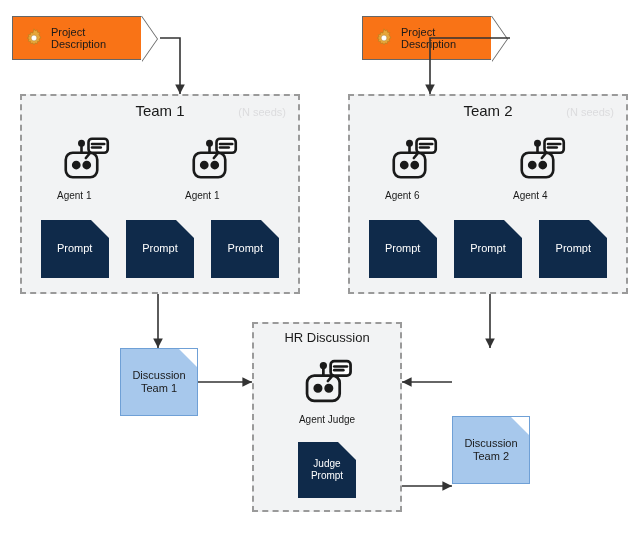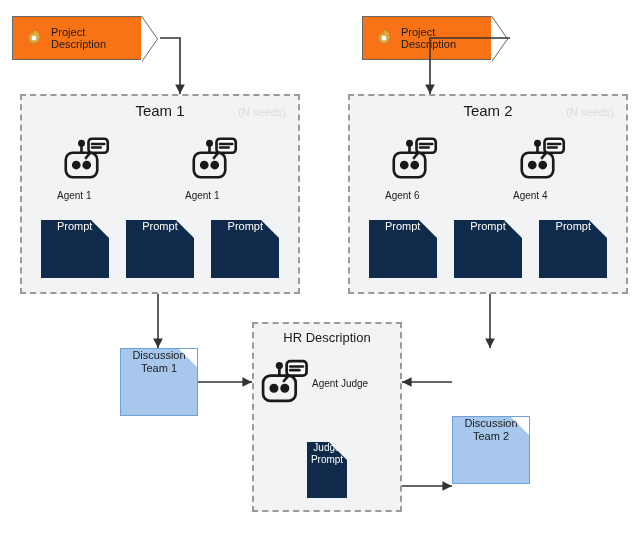--- a/index.html
+++ b/index.html
@@ -83,21 +83,21 @@
   .prompt-row {
     position:absolute;
     bottom:14px; left:0; width:100%;
     display:flex; justify-content:space-around;
     padding:0 10px;
     box-sizing:border-box;
   }
   .doc {
     position:relative;
     box-sizing:border-box;
-    display:flex; align-items:flex-start; justify-content:center;
+    display:flex; align-items:center; justify-content:center;
     text-align:center;
     line-height:1.2;
   }
   .doc .fold {
     position:absolute;
     top:0; right:0;
     width:0; height:0;
     border-left:18px solid transparent;
     border-top:18px solid var(--panel-bg);
   }
@@ -113,27 +113,27 @@
     background:var(--panel-bg);
     border:2px dashed var(--panel-border);
     box-sizing:border-box;
   }
   .hr-title {
     position:absolute; top:6px; width:100%;
     text-align:center; font-size:13px;
   }
   .hr-agent-wrap {
     position:absolute; top:28px; width:100%;
-    display:flex; flex-direction:row; align-items:center;
+    display:flex; flex-direction:column; align-items:center;
   }
   .judge-prompt {
     position:absolute; bottom:12px; left:50%;
     transform:translateX(-50%);
   }
-  .doc.judge { width:40px; height:56px; font-size:10px; }
+  .doc.judge { width:58px; height:56px; font-size:10px; }
 
   
   svg.wires {
     position:absolute;
     left:0; top:0;
     width:640px; height:556px;
     pointer-events:none;
   }
   .wire { stroke:#333; stroke-width:1.6; fill:none; }
   .arrowhead { fill:#333; }
@@ -277,21 +277,21 @@
 Team 1</span>
 </div>
 
 <div class="doc light med abs" style="left:452px; top:348px; white-space:pre-line;">
   <div class="fold"></div>
   <span>Discussion
 Team 2</span>
 </div>
 
 <div class="hr-panel" style="left:252px; top:322px; width:150px; height:190px;">
-  <div class="hr-title">HR Description</div>
+  <div class="hr-title">HR Discussion</div>
   <div class="hr-agent-wrap">
     <svg width="58" height="58" viewBox="0 0 64 64">
       <g fill="none" stroke="#1a1a1a" stroke-width="3" stroke-linecap="round" stroke-linejoin="round">
         <rect x="10" y="26" width="36" height="28" rx="8"></rect>
         <circle cx="22" cy="40" r="3.5" fill="#1a1a1a"></circle>
           <circle cx="34" cy="40" r="3.5" fill="#1a1a1a"></circle>
         <line x1="28" y1="26" x2="28" y2="18"></line>
           <circle cx="28" cy="15" r="2.5" fill="#1a1a1a"></circle>
         <rect x="36" y="10" width="22" height="16" rx="4" fill="#fff"></rect>
         <line x1="40" y1="16" x2="54" y2="16"></line>

